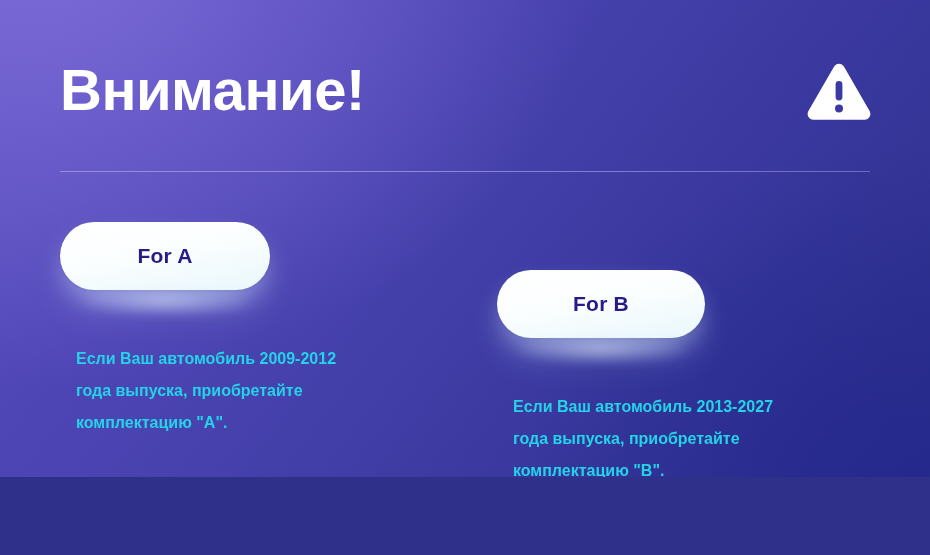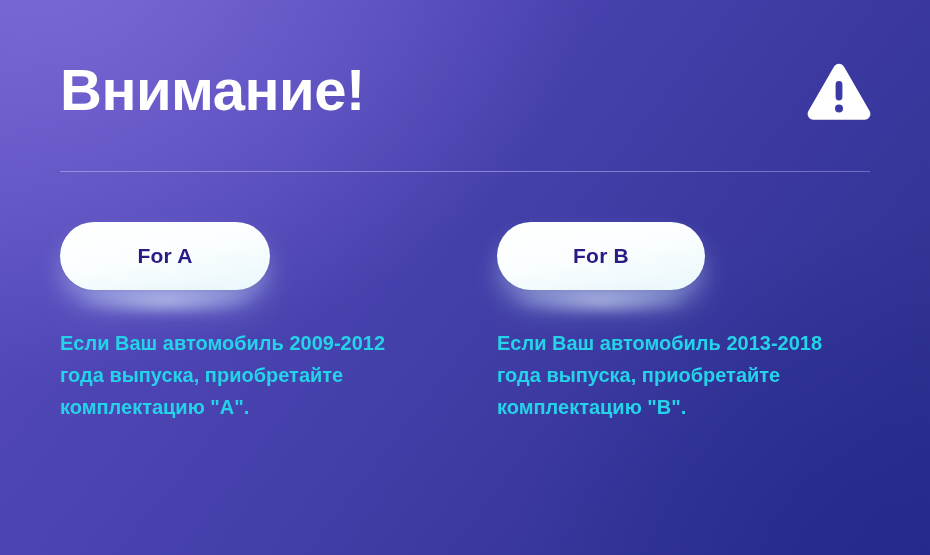--- a/index.html
+++ b/index.html
@@ -7,21 +7,21 @@
     padding: 0;
     background: #2e3089;
   }
   body {
     font-family: "Liberation Sans", sans-serif;
   }
 
   .banner {
     position: relative;
     width: 930px;
-    height: 555px;
+    height: 477px;
     overflow: hidden;
     background:
       radial-gradient(ellipse 900px 700px at 4% -10%, rgba(124,108,216,0.95) 0%, rgba(124,108,216,0.0) 62%),
       radial-gradient(ellipse 700px 600px at 100% 105%, rgba(35,40,140,0.95) 0%, rgba(35,40,140,0.0) 60%),
       linear-gradient(128deg, #5b4fc0 0%, #4e45b5 28%, #423fa8 52%, #37369b 74%, #2e3089 100%);
   }
 
   
   .header {
     position: absolute;
@@ -94,42 +94,42 @@
     font-weight: bold;
     color: #2a1a86;
     letter-spacing: 0.2px;
     background: linear-gradient(170deg, #ffffff 0%, #fbfeff 45%, #e9f7fb 100%);
     box-shadow:
       0 14px 26px -6px rgba(215,235,255,0.42),
       0 22px 42px -10px rgba(190,215,255,0.30),
       0 2px 2px rgba(30,28,110,0.22);
   }
   .pill-a { width: 210px; }
-  .pill-b { width: 208px; }
+  .pill-b { width: 208px; margin-top: 48px; }
 
   .pill::after {
     content: "";
     position: absolute;
     left: 8%;
     right: 8%;
     bottom: -26px;
     height: 30px;
     border-radius: 50%;
     background: radial-gradient(ellipse at center,
                 rgba(233,246,255,0.50) 0%,
                 rgba(220,235,255,0.20) 45%,
                 rgba(220,235,255,0.0) 75%);
     filter: blur(5px);
     pointer-events: none;
   }
 
   .desc {
-    margin: 0;
+    margin: 16px;
     padding-top: 37px;
-    font-size: 20px;
+    font-size: 16px;
     font-weight: bold;
     line-height: 32px;
     color: #25d3e8;
     max-width: 380px;
   }
   .desc .ln { display: block; white-space: nowrap; }
 </style>
 </head>
 <body>
 
@@ -154,20 +154,20 @@
       <p class="desc">
         <span class="ln">Если Ваш автомобиль 2009-2012</span>
         <span class="ln">года выпуска, приобретайте</span>
         <span class="ln">комплектацию "A".</span>
       </p>
     </div>
 
     <div class="col col-b">
       <button class="pill pill-b">For B</button>
       <p class="desc">
-        <span class="ln">Если Ваш автомобиль 2013-2018</span>
+        <span class="ln">Если Ваш автомобиль 2013-2027</span>
         <span class="ln">года выпуска, приобретайте</span>
         <span class="ln">комплектацию "B".</span>
       </p>
     </div>
 
   </div>
 </div>
 
 </body></html>

